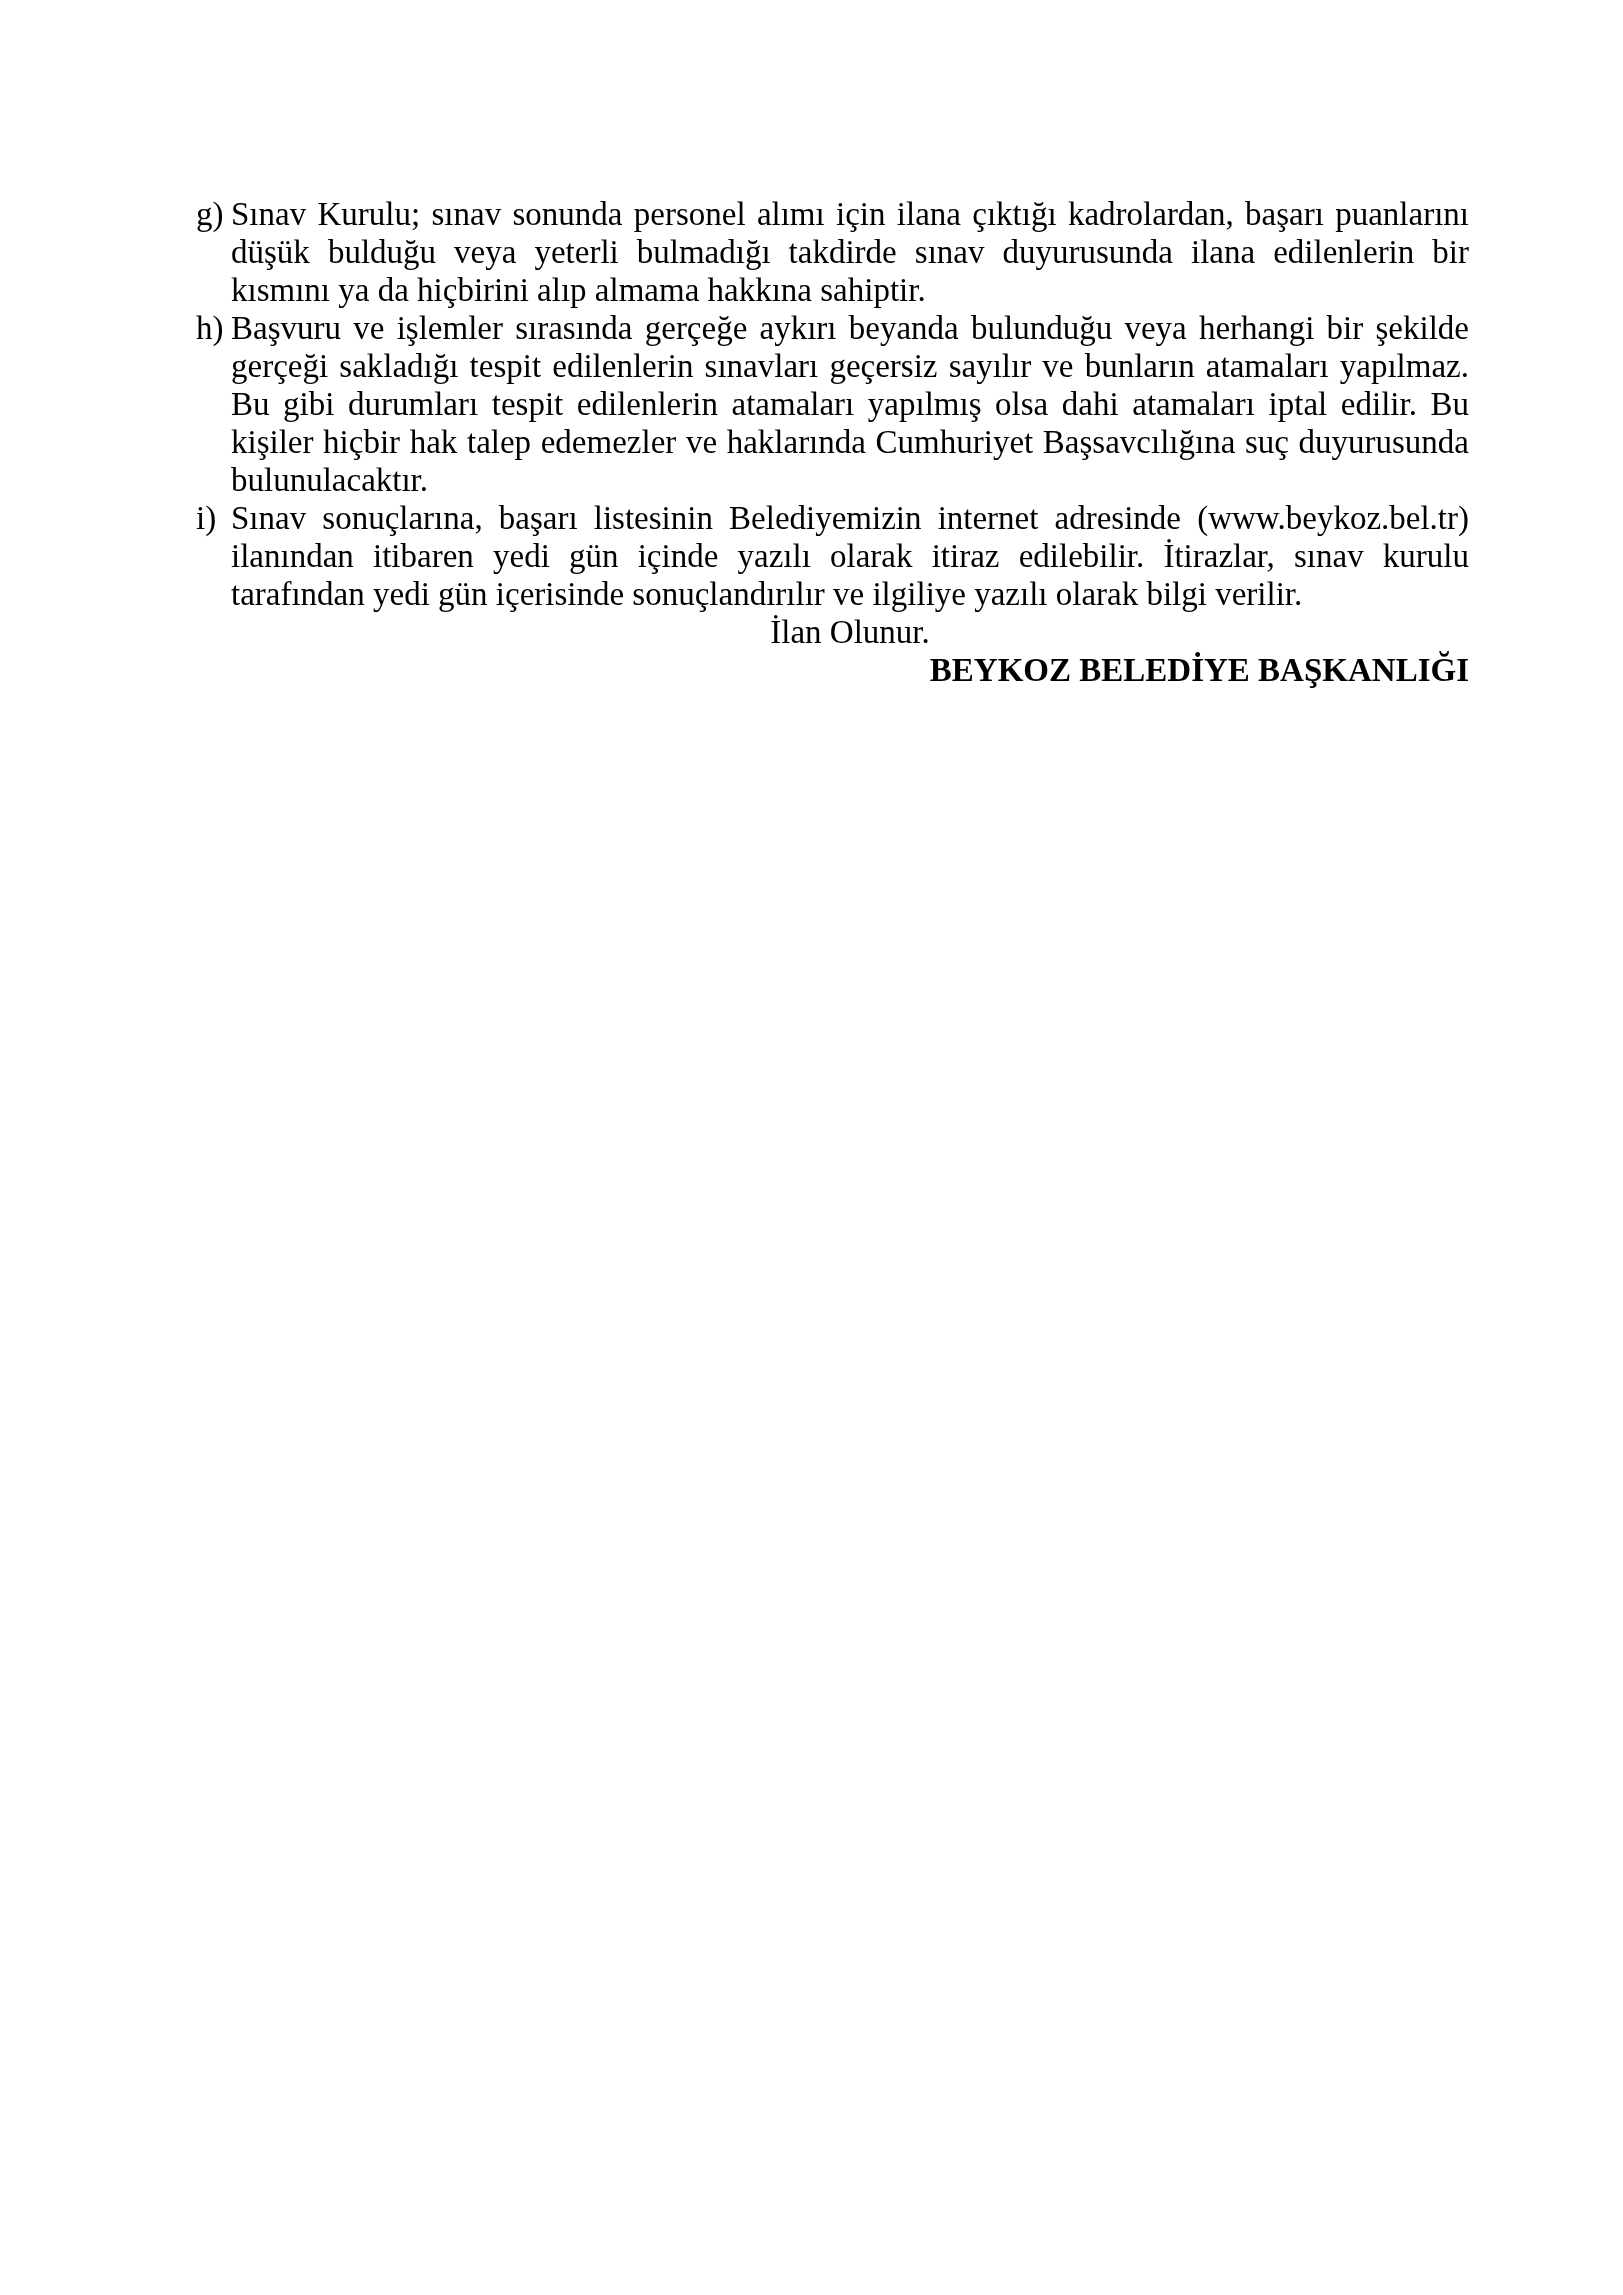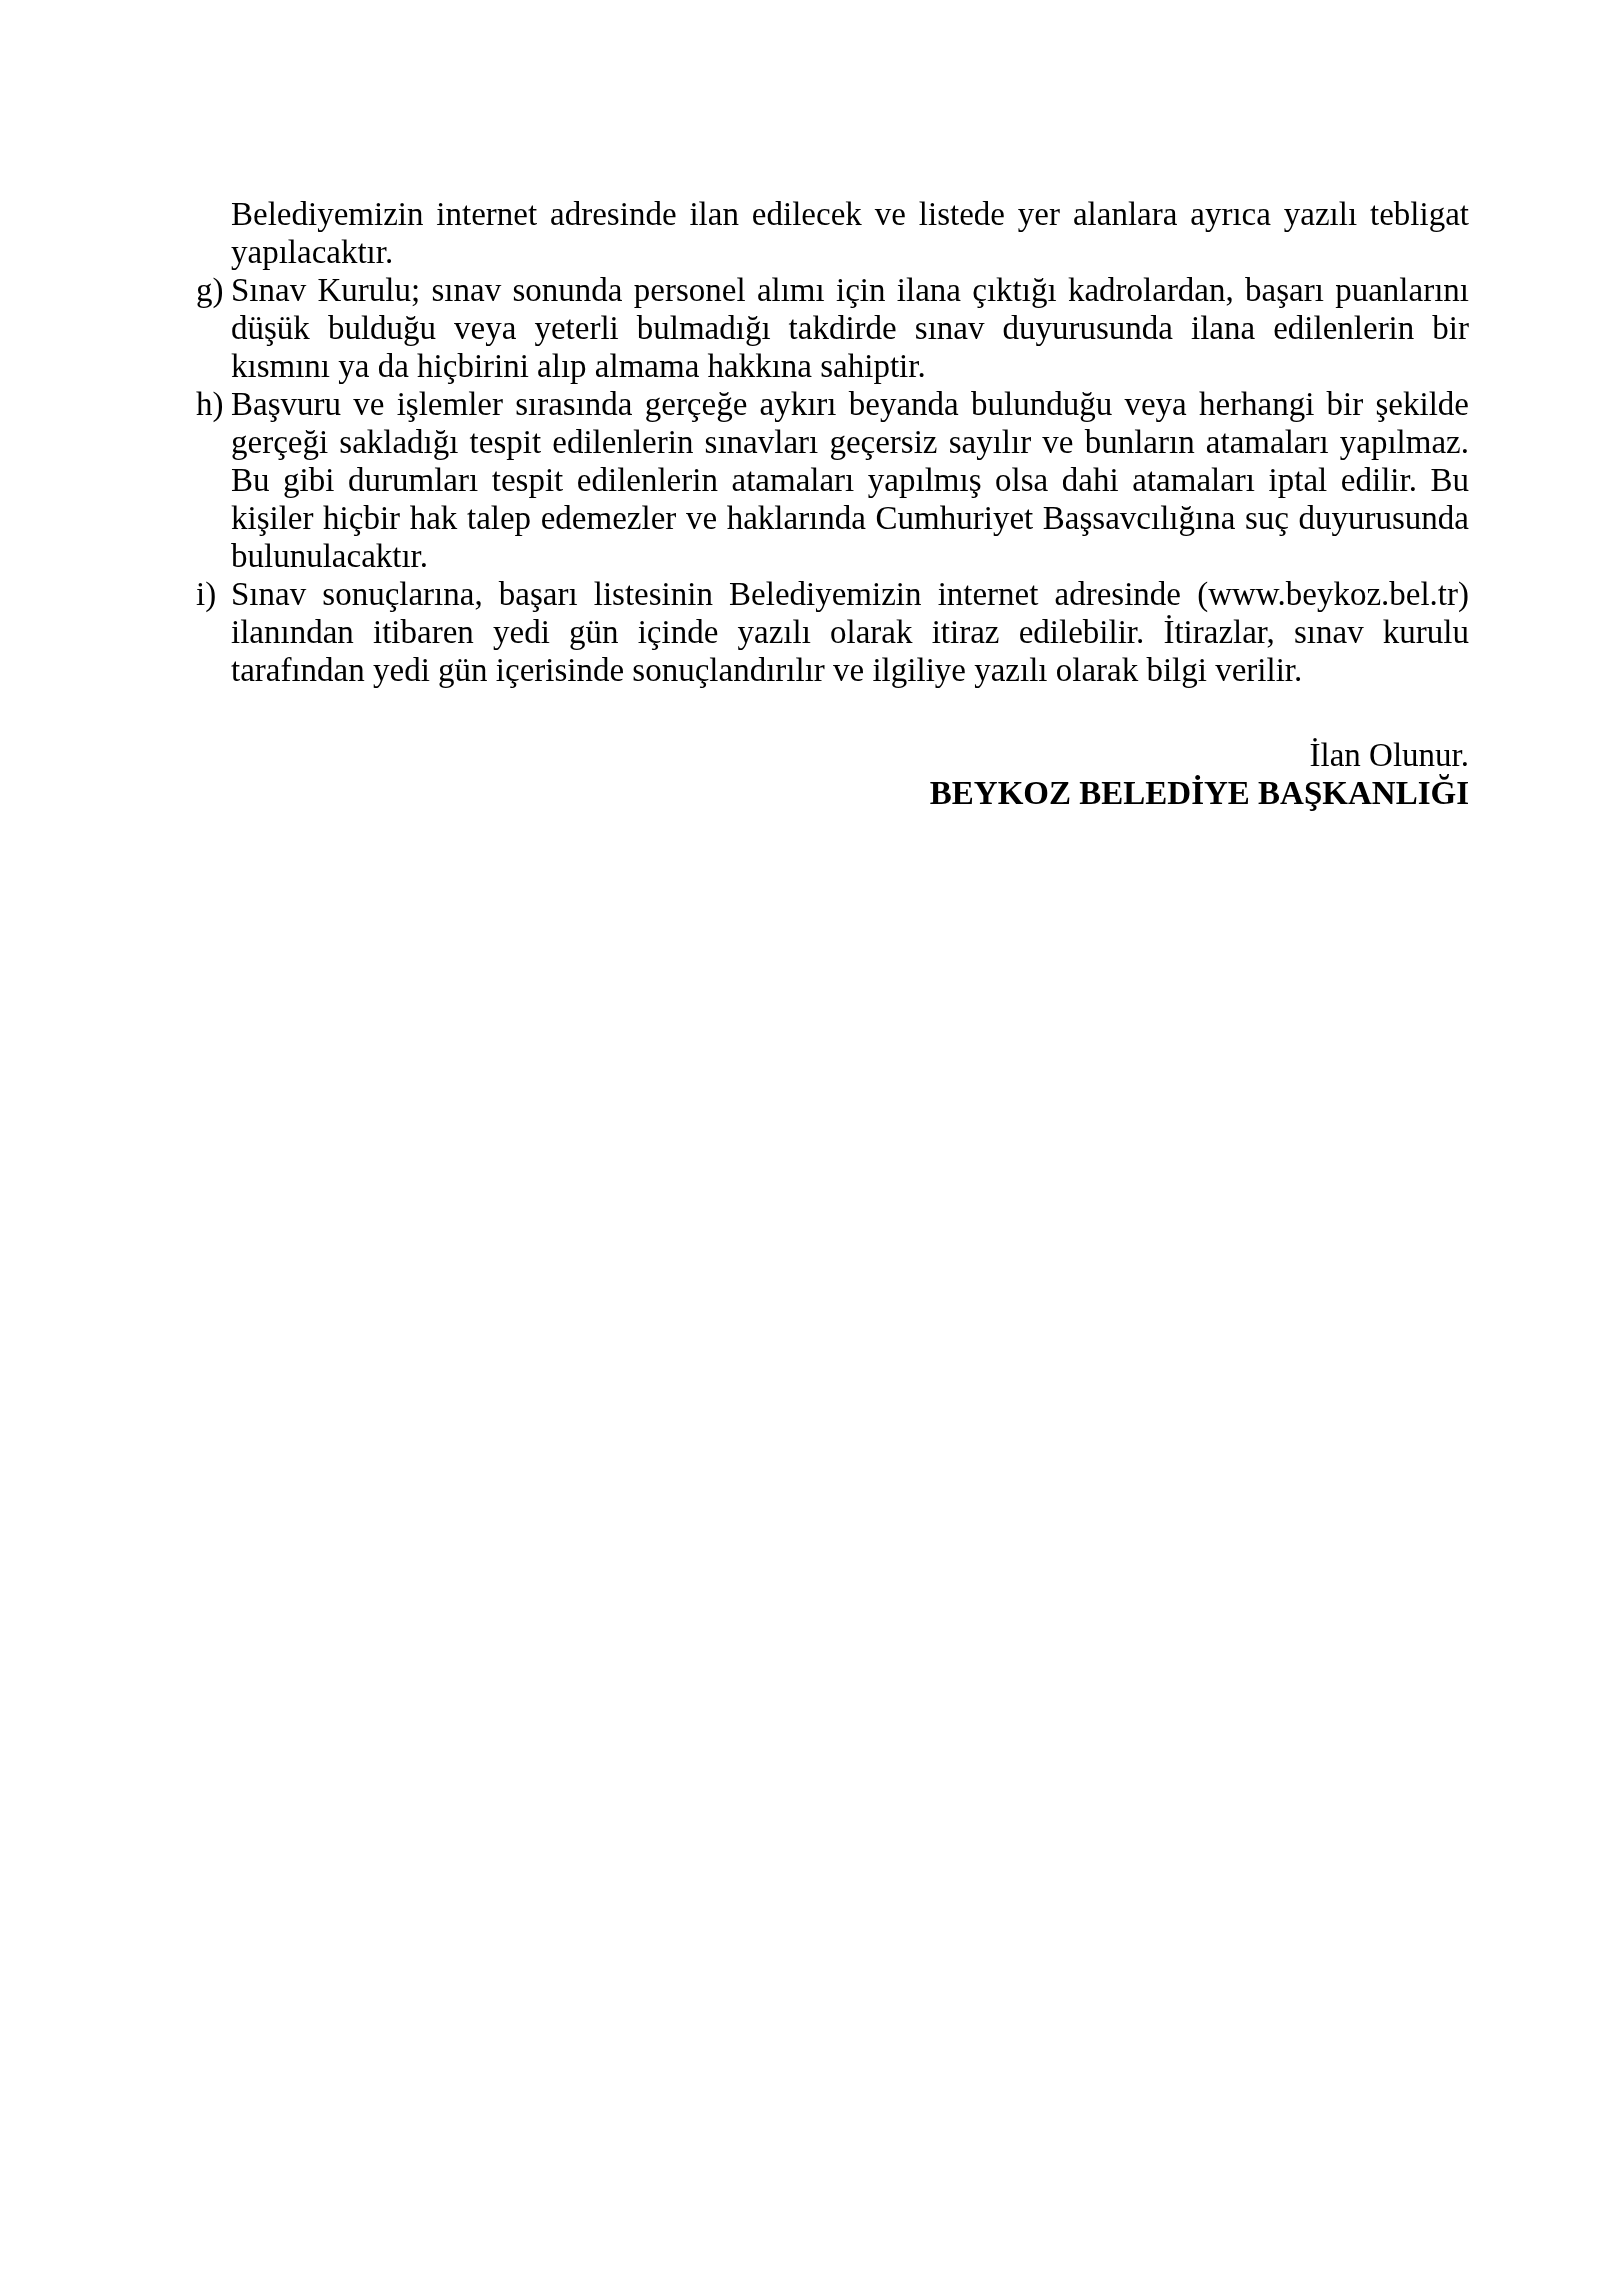--- a/index.html
+++ b/index.html
@@ -34,39 +34,34 @@
   }
   p.item .label {
     position: absolute;
     left: 0;
     top: 0;
     width: 35px;
     text-align: left;
   }
   p.closing {
     padding-left: 35px;
-    text-align: right;
-    margin-top: 47px;
+    text-align: center;
   }
   p.signature {
     text-align: right;
     font-weight: bold;
     letter-spacing: 0;
   }
 </style>
 </head>
 <body>
 
 <div class="page">
   <div class="content">
 
-    <p class="item">
-      <span class="label"></span>
-      <span>Belediyemizin internet adresinde ilan edilecek ve listede yer alanlara ayrıca yazılı tebligat yapılacaktır.</span>
-    </p>
 
     <p class="item">
       <span class="label">g)</span>
       <span>Sınav Kurulu; sınav sonunda personel alımı için ilana çıktığı kadrolardan, başarı puanlarını düşük bulduğu veya yeterli bulmadığı takdirde sınav duyurusunda ilana edilenlerin bir kısmını ya da hiçbirini alıp almama hakkına sahiptir.</span>
     </p>
 
     <p class="item">
       <span class="label">h)</span>
       <span>Başvuru ve işlemler sırasında gerçeğe aykırı beyanda bulunduğu veya herhangi bir şekilde gerçeği sakladığı tespit edilenlerin sınavları geçersiz sayılır ve bunların atamaları yapılmaz. Bu gibi durumları tespit edilenlerin atamaları yapılmış olsa dahi atamaları iptal edilir. Bu kişiler hiçbir hak talep edemezler ve haklarında Cumhuriyet Başsavcılığına suç duyurusunda bulunulacaktır.</span>
     </p>

